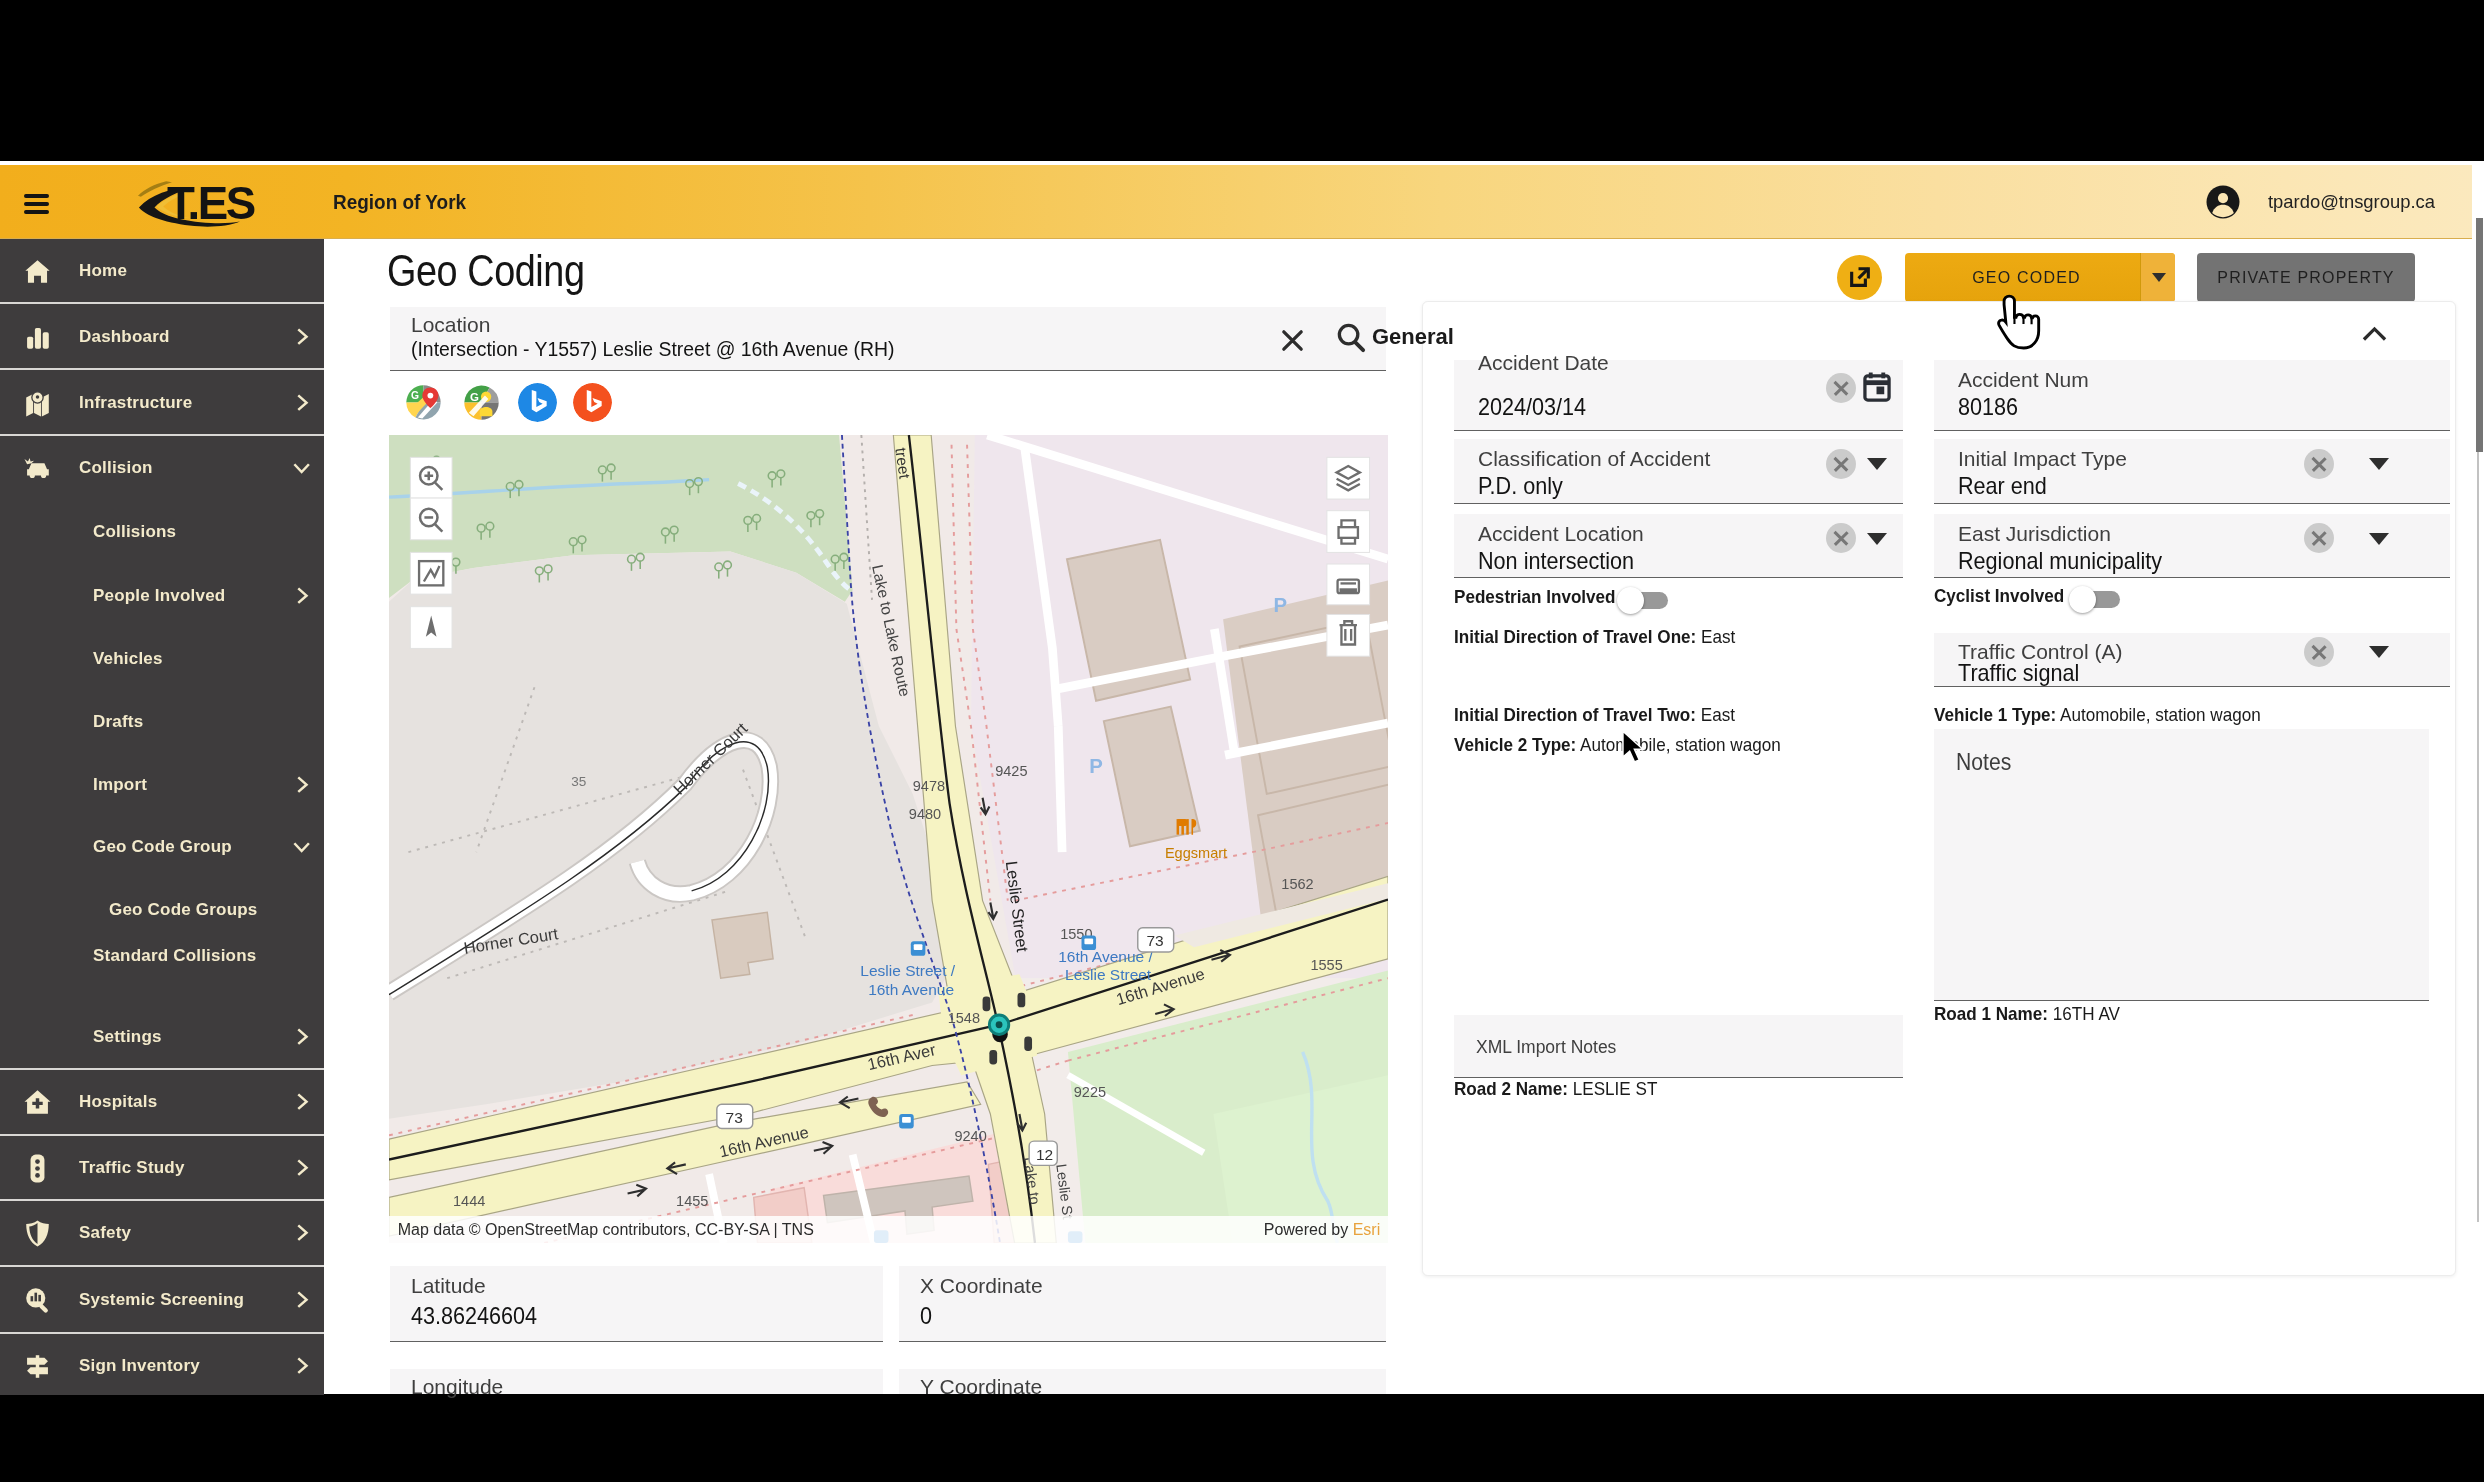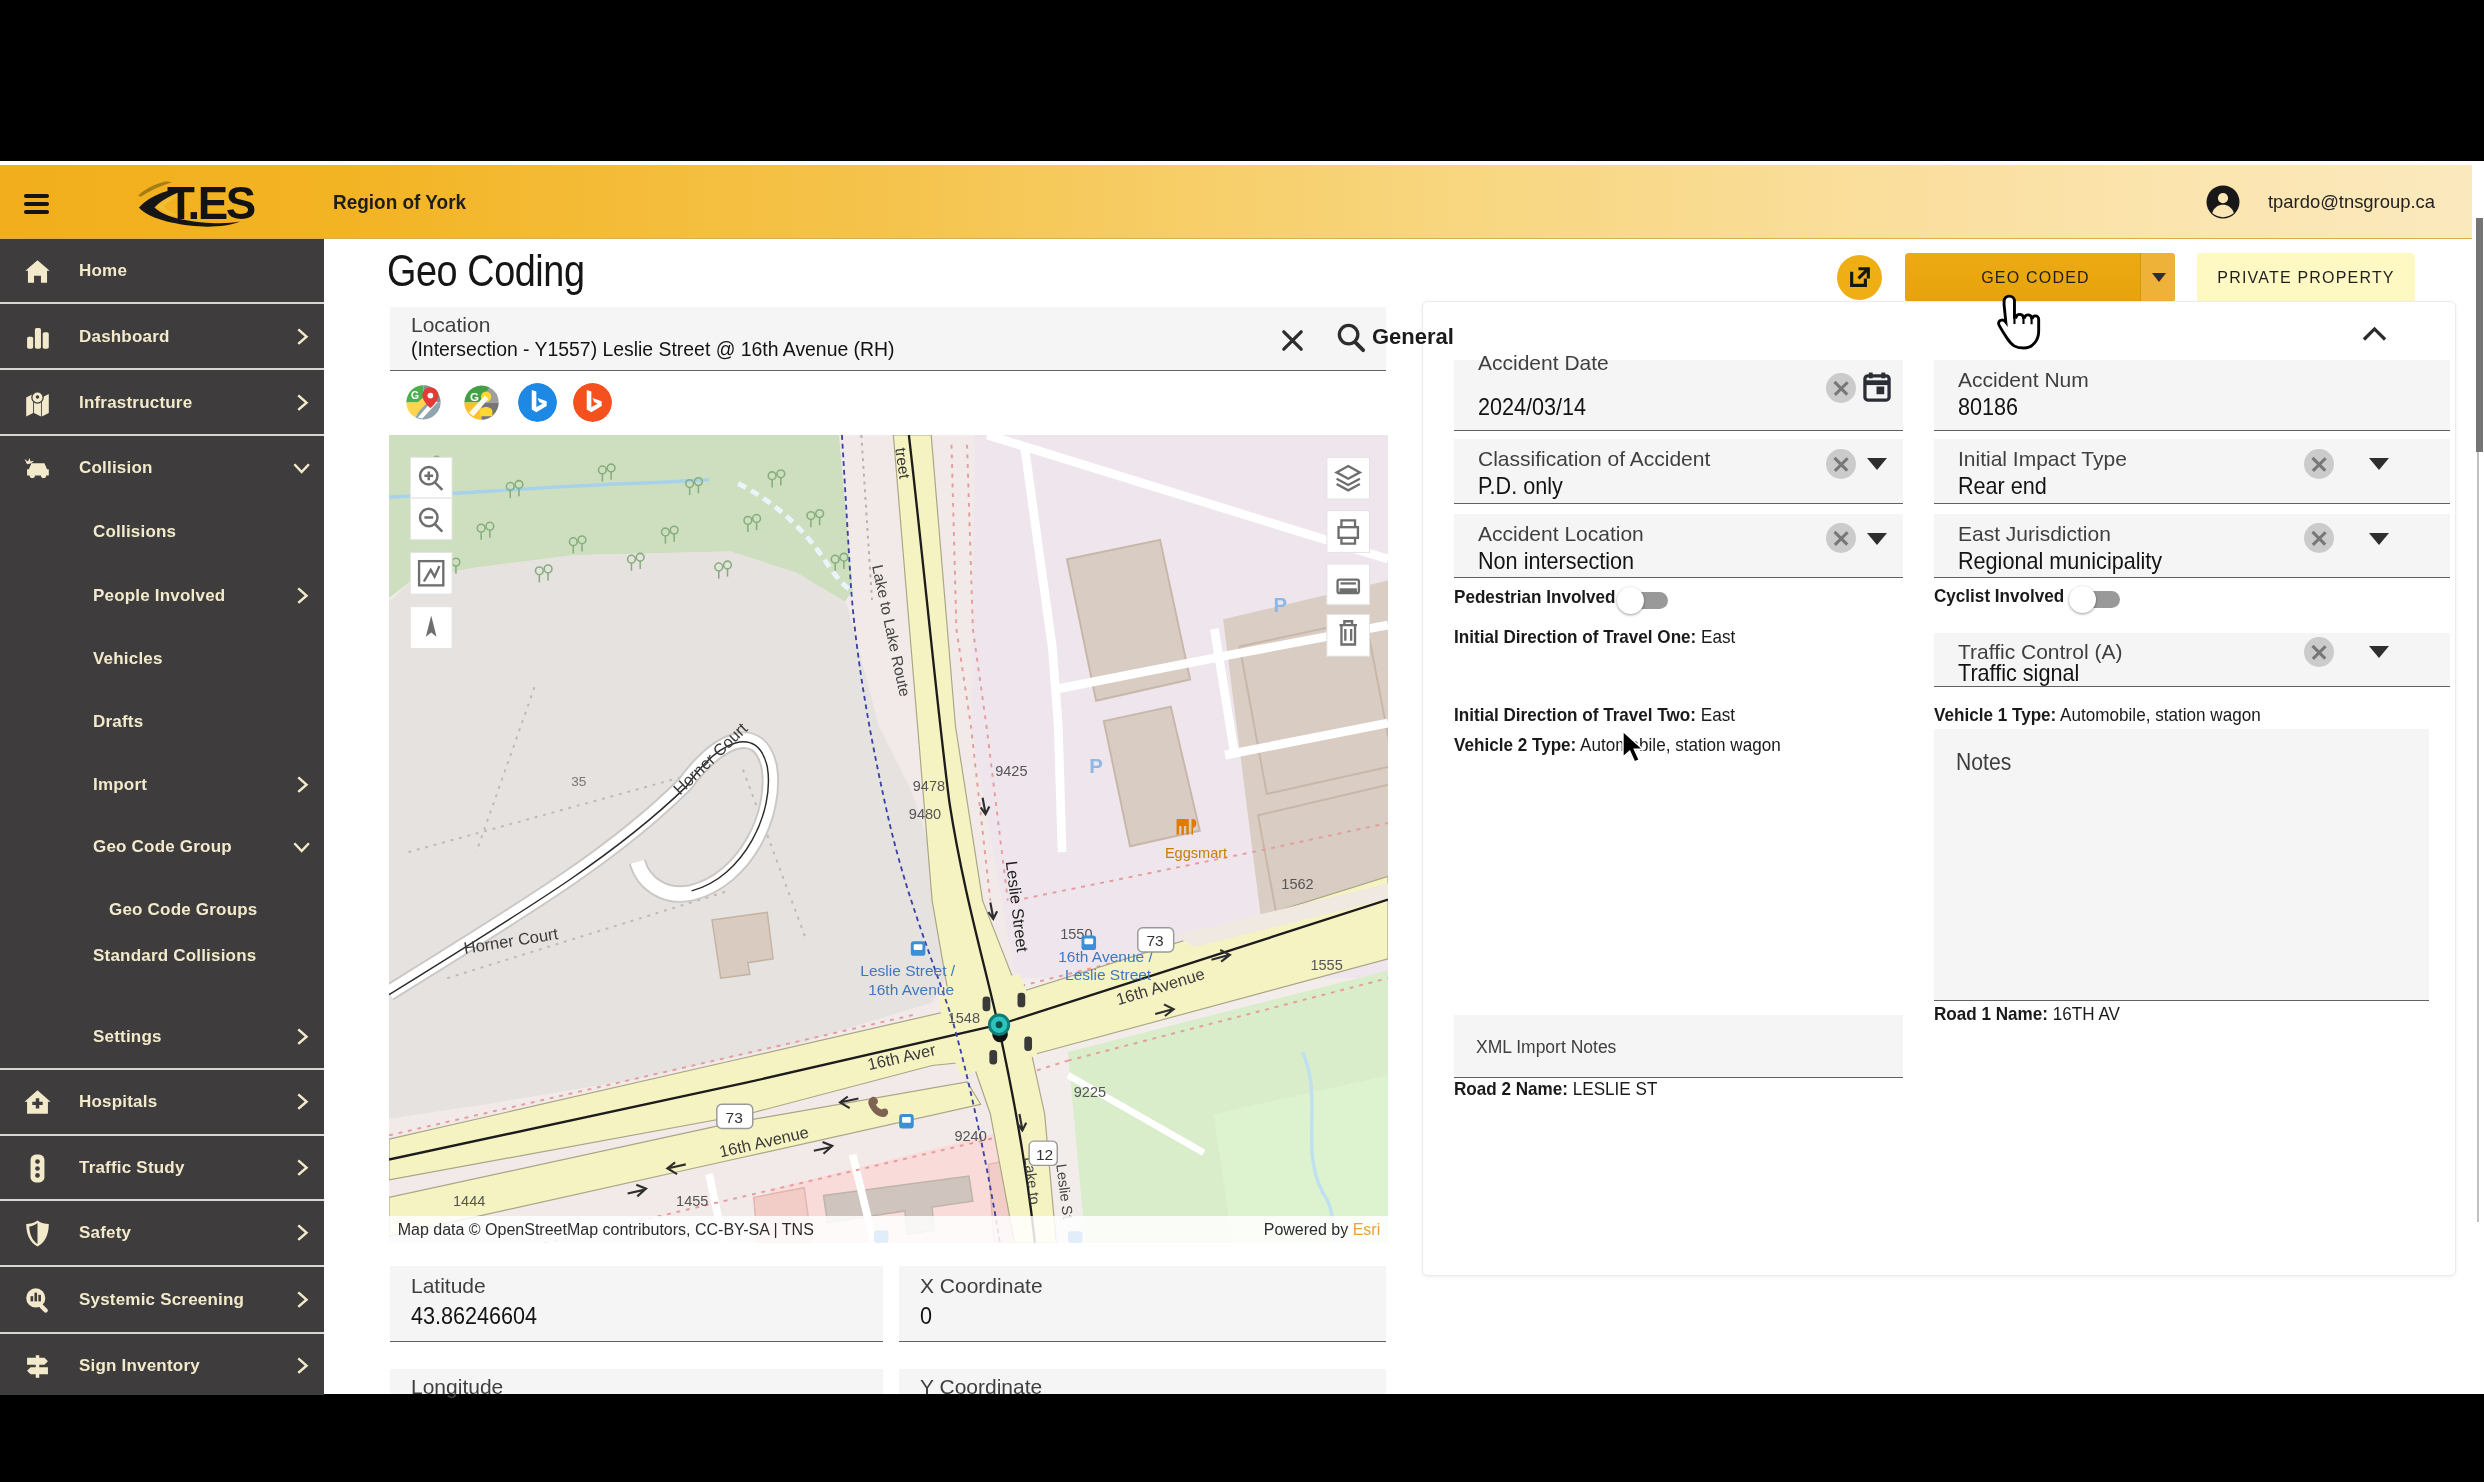--- a/index.html
+++ b/index.html
@@ -513,25 +513,25 @@
   <div class="fbox" style="left:899px; top:1208px; width:487px; height:25px; border-bottom:none;"></div>
   <div class="flabel" style="left:920px; top:1214px;">Y Coordinate</div>
 
   <svg style="position:absolute; left:1837px; top:94px;" width="45" height="45" viewBox="0 0 46 46">
     <circle cx="23" cy="23" r="23" fill="#EFAF14"></circle>
     <path d="M15 17 L15 31 L29 31 L29 24" fill="none" stroke="#161616" stroke-width="3.2"></path>
     <path d="M22 14 L32 14 L32 24" fill="none" stroke="#161616" stroke-width="3.2"></path>
     <path d="M32 14 L22 24" stroke="#161616" stroke-width="3.2"></path>
   </svg>
   <div class="btn" id="geocoded" style="left:1905px; width:270px; background:linear-gradient(#EDAA12,#E6A30C);">
-    <span style="position:absolute;left:13px;top:0;width:235px;text-align:center;">GEO CODED</span>
+    <span style="position:absolute;left:4px;top:0;width:235px;text-align:center;">GEO CODED</span>
     <div style="position:absolute; right:0; top:0; width:35px; height:49px; background:#EFB239; border-left:1px solid #D1990B; border-radius:0 3.9px 3.9px 0;"></div>
     <div class="caret" style="right:8.7px; top:20.4px; border-left-width:7.8px; border-right-width:7.8px; border-top-width:9.7px;"></div>
   </div>
-  <div class="btn" style="left:2197px; width:218px; background:#fef9c3;">PRIVATE PROPERTY</div>
+  <div class="btn" style="left:2197px; width:218px; background:#737373;">PRIVATE PROPERTY</div>
 
   <div id="card"></div>
   <div style="position:absolute; left:1372px; top:163px; font-size:22px; font-weight:bold; color:#1b1b1b;">General</div>
   <svg style="position:absolute; left:2362px; top:165px;" width="25" height="15.5" viewBox="0 0 26 16">
       <path d="M2 14 L13 3 L24 14" fill="none" stroke="#2b2b2b" stroke-width="3.4"></path>
     </svg>
 
   <div id="fields">
       <div class="fbox" style="left:1454px; top:199px; width:449px; height:71px;"></div>
       <div class="flabel" style="left:1478px; top:190px;">Accident Date</div>

